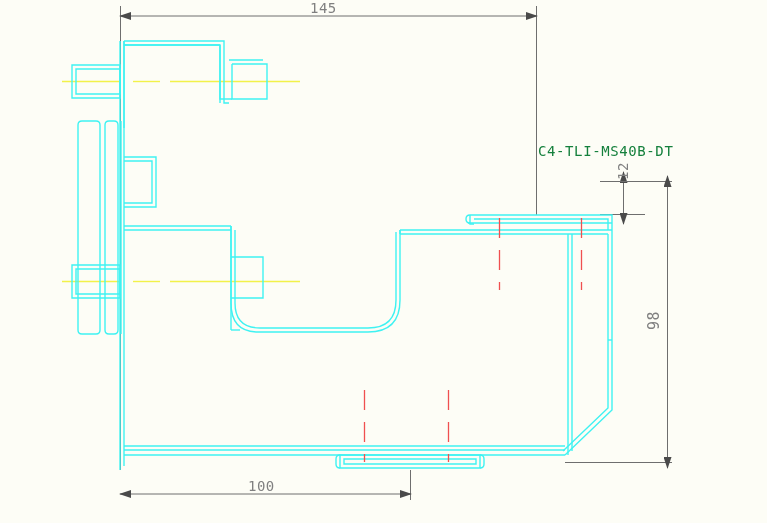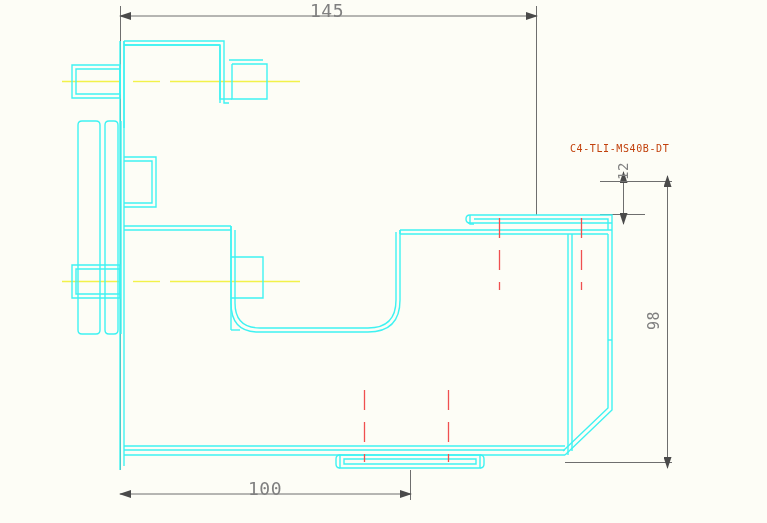--- a/index.html
+++ b/index.html
@@ -20,46 +20,46 @@
     left: 0;
     top: 0;
     width: 767px;
     height: 523px;
     display: block;
   }
   .dim-label {
     position: absolute;
     color: #808080;
     font-family: "DejaVu Sans Mono", monospace;
-    font-size: 18px;
+    font-size: 14px;
     letter-spacing: 0.5px;
     white-space: nowrap;
     user-select: none;
   }
   #label-145 { left: 310px; top: 0px; }
   #label-100 { left: 248px; top: 478px; }
   #label-12 {
     left: 615px; top: 180px;
     font-size: 14px;
     transform: rotate(-90deg);
     transform-origin: left top;
   }
   #label-98 {
     left: 645px; top: 330px;
     font-size: 15px;
     transform: rotate(-90deg);
     transform-origin: left top;
   }
   #part-tag {
     position: absolute;
-    left: 570px;
+    left: 538px;
     top: 143px;
-    color: #c2410c;
+    color: #15803d;
     font-family: "DejaVu Sans Mono", monospace;
-    font-size: 10px;
+    font-size: 14px;
     letter-spacing: 0.6px;
     white-space: nowrap;
     user-select: none;
   }
 </style>
 </head>
 <body>
 
 <div id="root">
 

